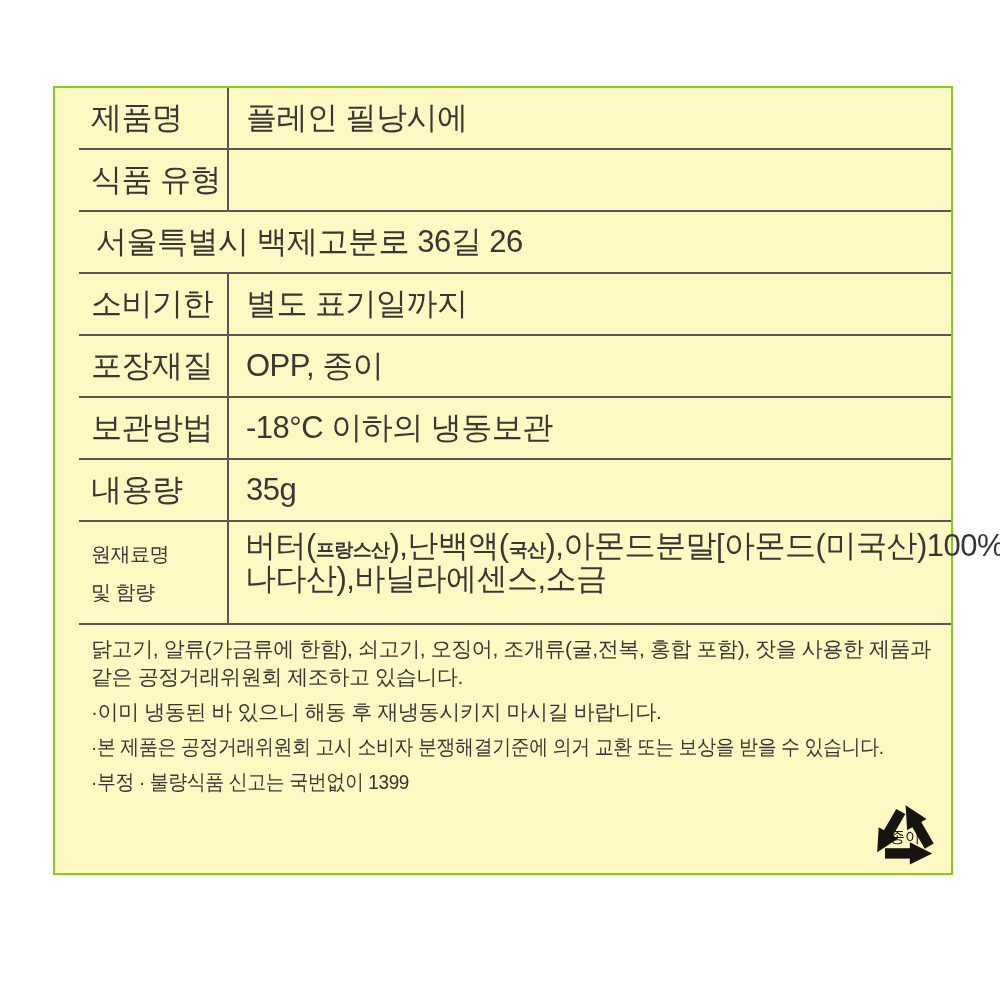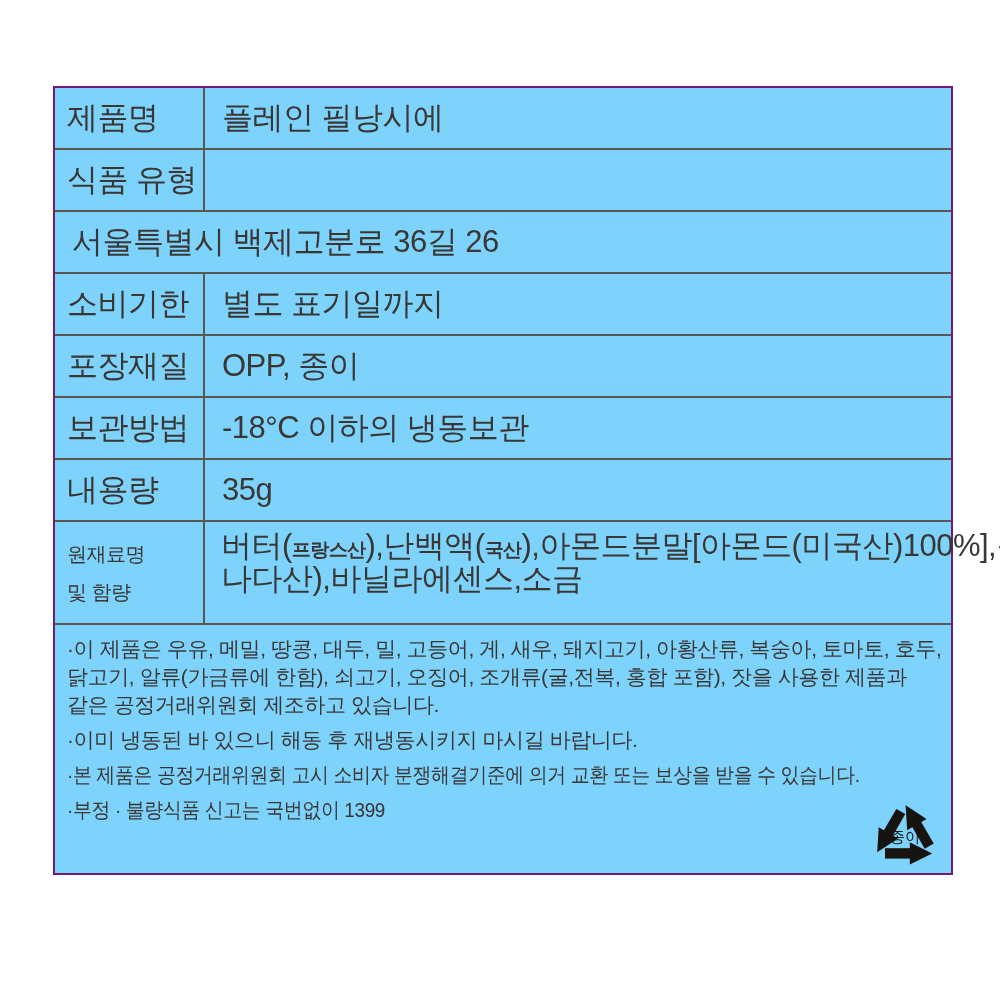--- a/index.html
+++ b/index.html
@@ -4,21 +4,21 @@
 <style>
   html,body{margin:0;padding:0;}
   body{
     width:1000px;height:1000px;background:#ffffff;position:relative;
     font-family:"Liberation Sans","DejaVu Sans",sans-serif;
     color:#3a3634;
     -webkit-font-smoothing:antialiased;
   }
   .label-table{
     position:absolute;left:53px;top:86px;width:900px;
-    box-sizing:border-box;border:2px solid #701a75;background:#7dd3fc;
+    box-sizing:border-box;border:2px solid #84cc16;background:#fef9c3;padding-left:24px;
   }
   .row{display:flex;border-bottom:2px solid #5a5755;}
   .row:last-child{border-bottom:none;}
   .cell-label{
     width:150px;box-sizing:border-box;border-right:2px solid #5a5755;
     display:flex;flex-direction:column;justify-content:center;
     padding-left:12px;flex-shrink:0;
   }
   .cell-value{
     flex:1;display:flex;align-items:center;padding-left:17px;
@@ -112,21 +112,20 @@
       <span>원재료명</span>
       <span>및 함량</span>
     </div>
     <div class="cell-value" style="align-items:flex-start;padding-left:0;">
       <div class="ing-value" id="ingredients-text"><span>버터(</span><b>프랑스산</b><span>),난백액(</span><b>국산</b><span>),아몬드분말[아몬드(미국산)100%],원당,밀(미국산,캐</span><br><span>나다산),바닐라에센스,소금</span></div>
 
     </div>
   </div>
 
   <div class="notes">
-    <div class="note-line">·이 제품은 우유, 메밀, 땅콩, 대두, 밀, 고등어, 게, 새우, 돼지고기, 아황산류, 복숭아, 토마토, 호두,</div>
     <div class="note-line">닭고기, 알류(가금류에 한함), 쇠고기, 오징어, 조개류(굴,전복, 홍합 포함), 잣을 사용한 제품과</div>
     <div class="note-line">같은 공정거래위원회 제조하고 있습니다.</div>
     <div class="note-line note-gap">·이미 냉동된 바 있으니 해동 후 재냉동시키지 마시길 바랍니다.</div>
     <div class="note-line note-gap note-condensed">·본 제품은 공정거래위원회 고시 소비자 분쟁해결기준에 의거 교환 또는 보상을 받을 수 있습니다.</div>
     <div class="note-line note-gap note-condensed">·부정 · 불량식품 신고는 국번없이 1399</div>
 
     <svg class="recycle-mark" width="80" height="80" viewBox="0 0 100 100" aria-hidden="true">
       <g id="recy-arrow">
         <path d="M25 83 H58" stroke="#171310" stroke-width="13" fill="none"></path>
         <polygon points="56,69 56,97 84,83" fill="#171310"></polygon>

